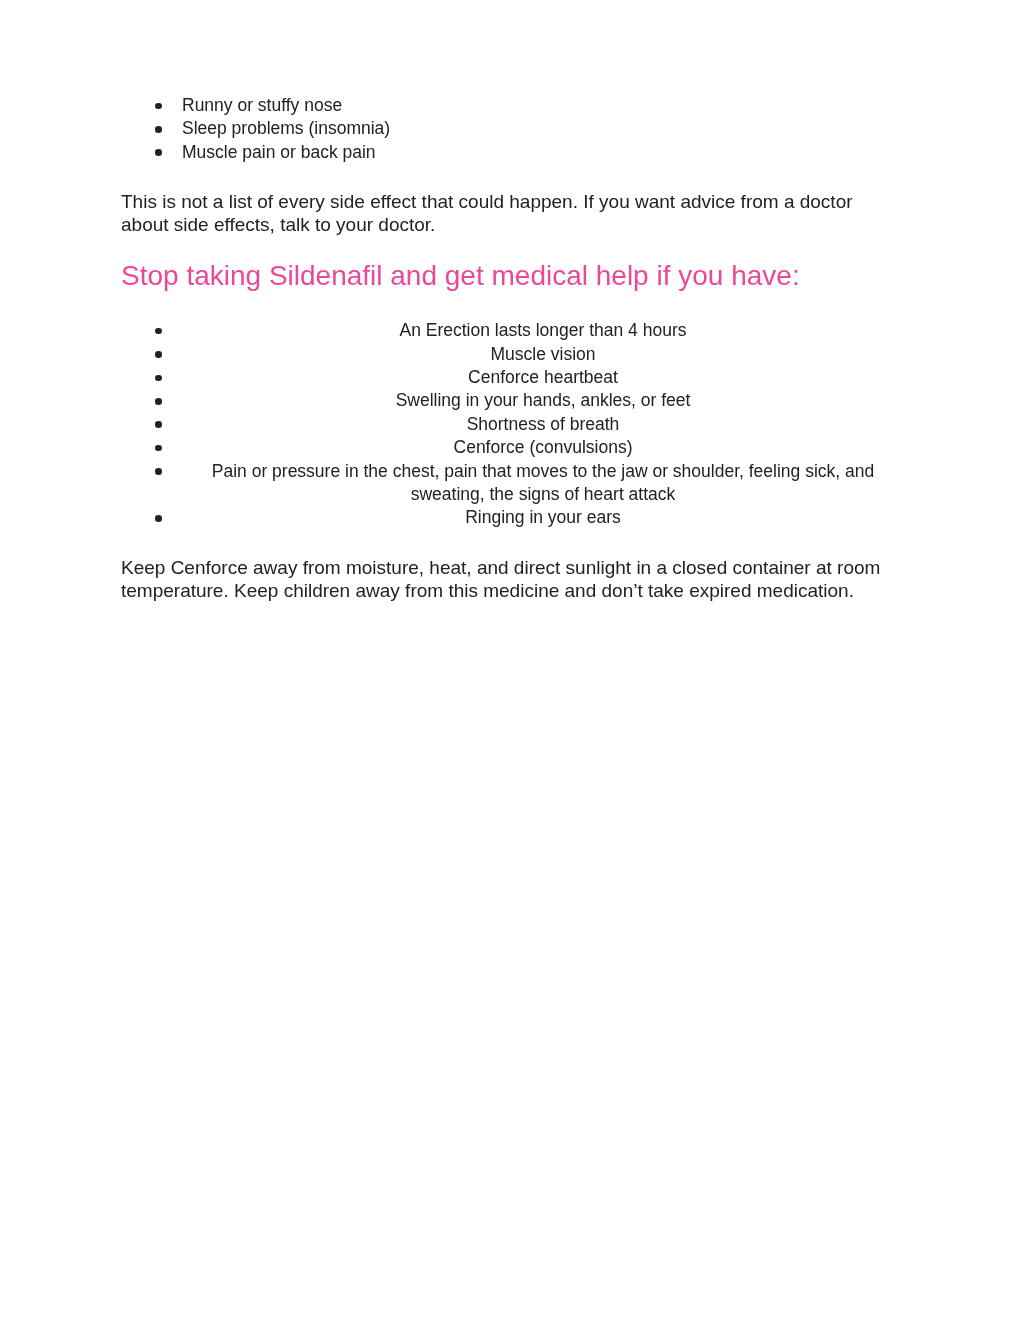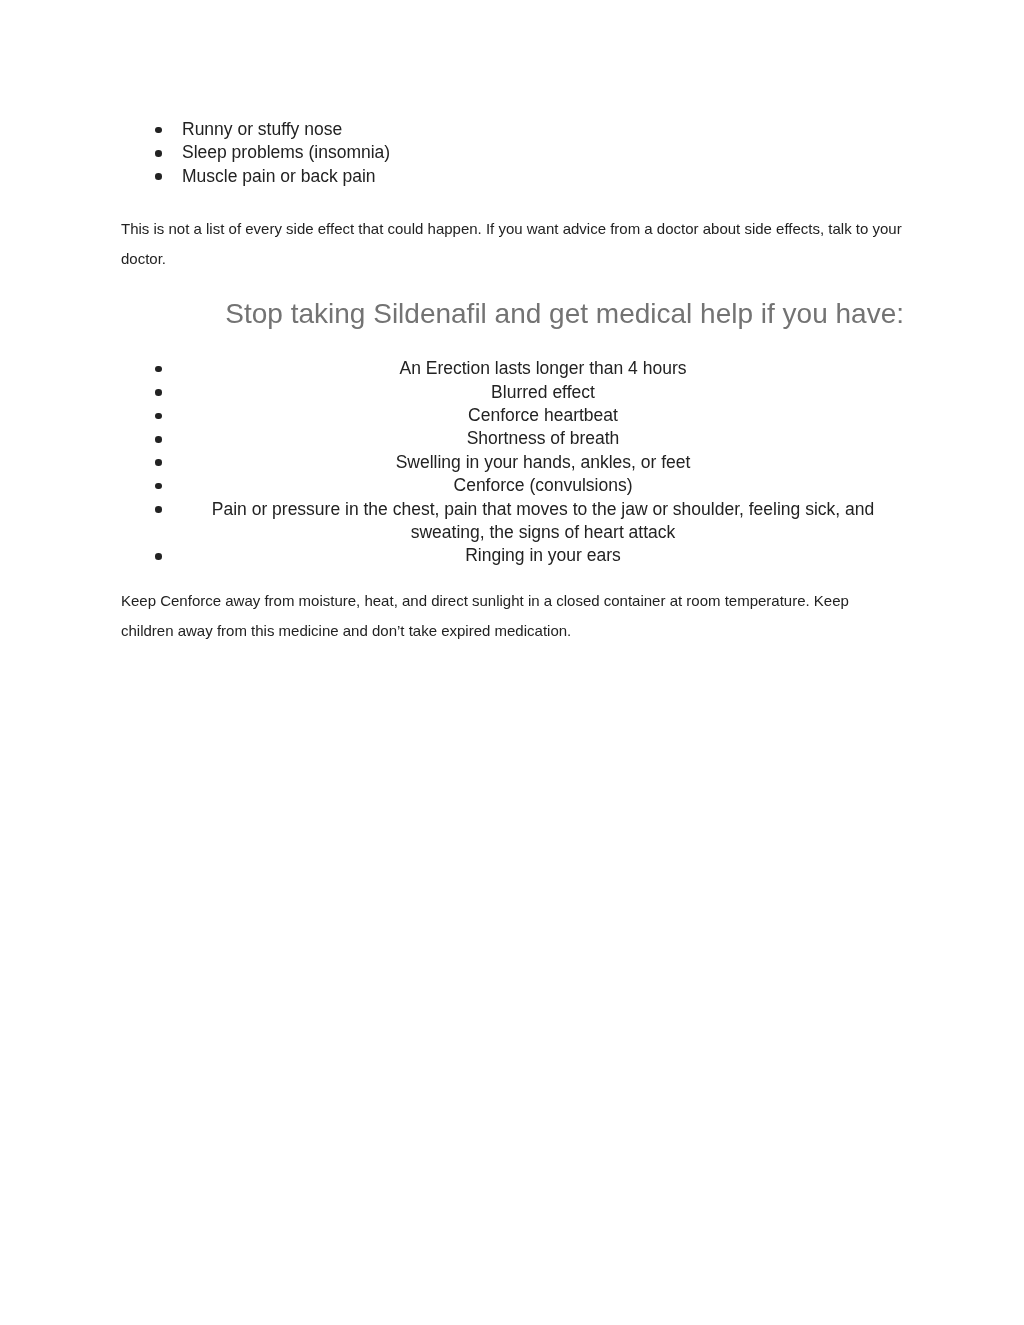--- a/index.html
+++ b/index.html
@@ -8,21 +8,21 @@
     width: 1024px;
     height: 1325px;
     font-family: "Liberation Sans", "DejaVu Sans", sans-serif;
     color: #222222;
     overflow: hidden;
   }
   .page {
     width: 1024px;
     height: 1325px;
     background: #ffffff;
-    padding: 118px 120px 0 121px;
+    padding: 94px 120px 0 121px;
   }
   ul.doc-list {
     list-style: none;
     margin: 0;
     padding: 0;
   }
   ul.doc-list li {
     position: relative;
     padding-left: 61px;
     font-size: 17.5px;
@@ -31,38 +31,37 @@
   .bullet {
     position: absolute;
     left: 34px;
     top: 8.6px;
     width: 6.6px;
     height: 6.6px;
     border-radius: 50%;
     background: #222222;
   }
   p.para {
-    font-size: 15px;
-    line-height: 30px;
+    font-size: 19px;
+    line-height: 23px;
     max-width: 783px;
   }
   p.para-advice { margin-top: 26px; }
   h1.doc-heading {
     font-size: 28px;
     font-weight: 400;
     line-height: 36px;
-    color: #737373;
+    color: #ec4899;
     letter-spacing: 0;
-    text-align: right;
   }
   h1.heading-stop { margin-top: 22px; }
   ul.list-warning { margin-top: 25px; }
   ul.list-warning li { max-width: 783px; text-align: center; }
   h1.heading-storage { margin-top: 23px; }
-  p.para-storage { margin-top: 18px; }
+  p.para-storage { margin-top: 26px; }
 </style>
 </head>
 <body>
 
 <div class="page">
 
   <ul class="doc-list list-side-effects">
     <li>
       <span class="bullet"></span>
       <span>Runny or stuffy nose</span>
@@ -81,33 +80,33 @@
 
   <h1 class="doc-heading heading-stop">Stop taking Sildenafil and get medical help if you have:</h1>
 
   <ul class="doc-list list-warning">
     <li>
       <span class="bullet"></span>
       <span>An Erection lasts longer than 4 hours</span>
     </li>
     <li>
       <span class="bullet"></span>
-      <span>Blurred effect</span>
+      <span>Muscle vision</span>
     </li>
     <li>
       <span class="bullet"></span>
       <span>Cenforce heartbeat</span>
     </li>
     <li>
       <span class="bullet"></span>
-      <span>Shortness of breath</span>
+      <span>Swelling in your hands, ankles, or feet</span>
     </li>
     <li>
       <span class="bullet"></span>
-      <span>Swelling in your hands, ankles, or feet</span>
+      <span>Shortness of breath</span>
     </li>
     <li>
       <span class="bullet"></span>
       <span>Cenforce (convulsions)</span>
     </li>
     <li>
       <span class="bullet"></span>
       <span>Pain or pressure in the chest, pain that moves to the jaw or shoulder, feeling sick, and sweating, the signs of heart attack</span>
     </li>
     <li>

